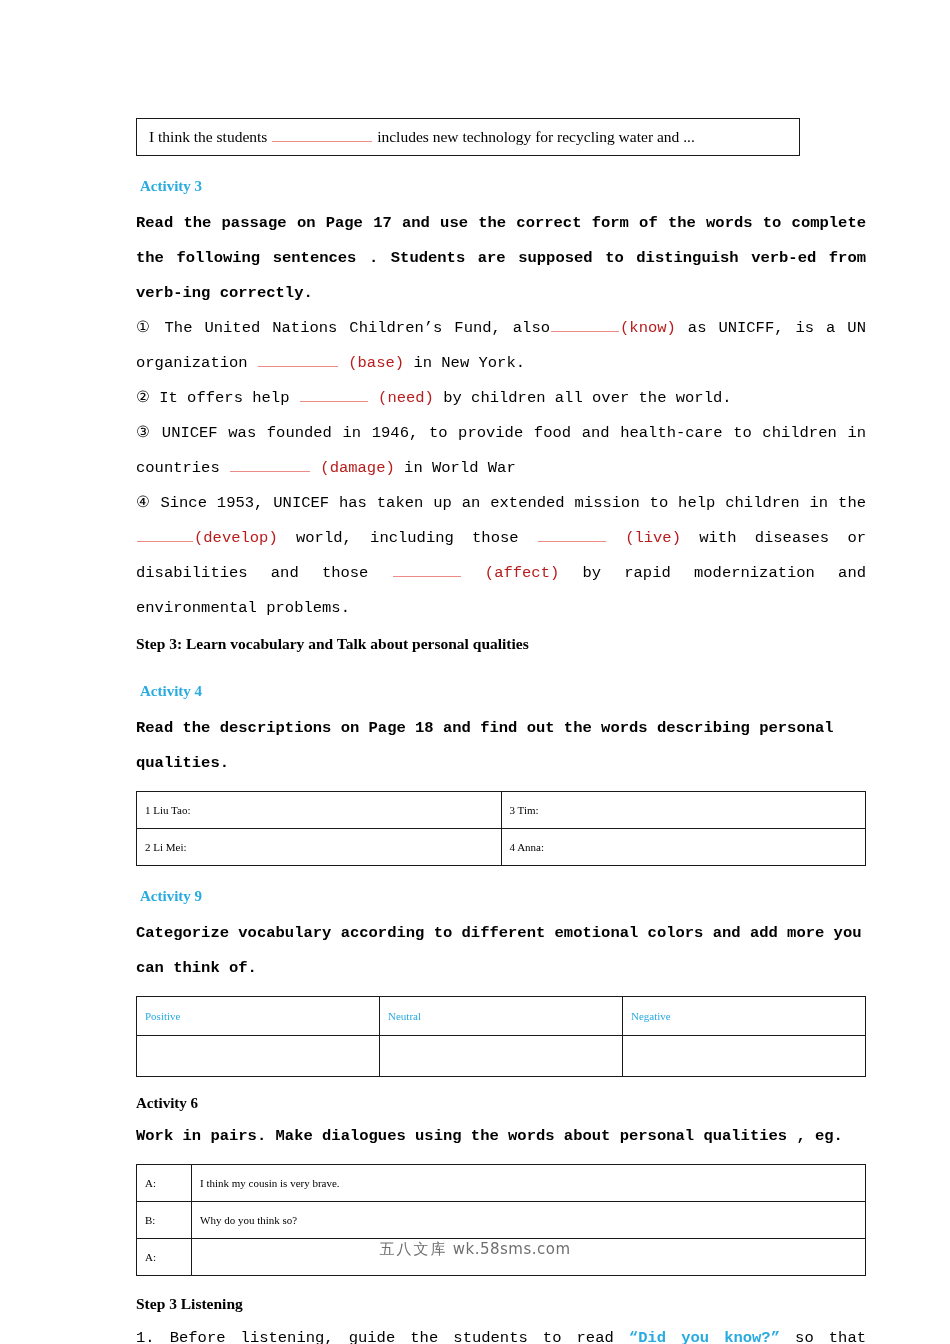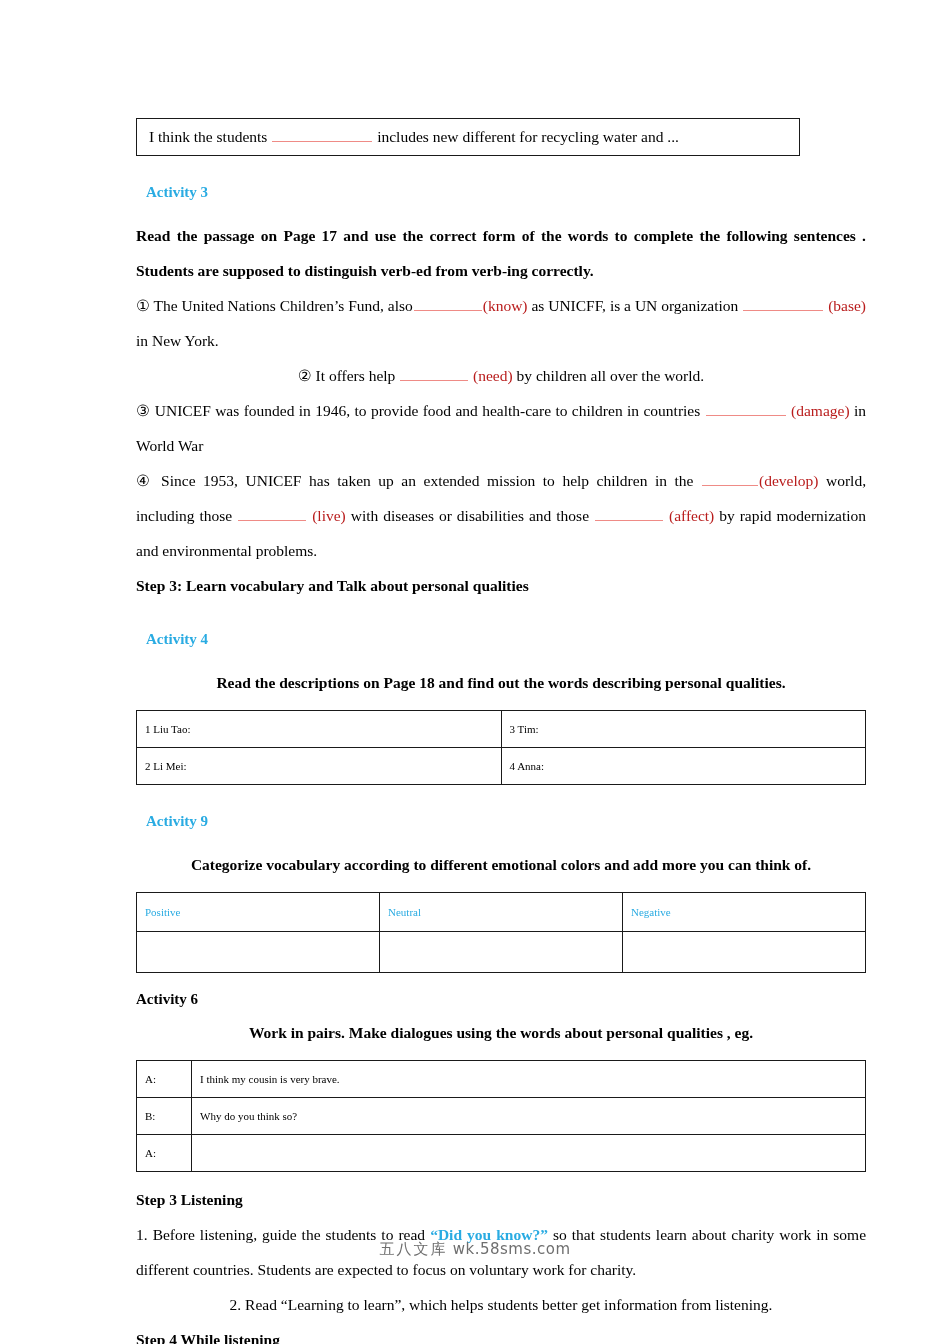--- a/index.html
+++ b/index.html
@@ -28,37 +28,38 @@
     width: 730px;
   }
 
   
   .para {
     font-size: 15.5px;
     line-height: 35px;
     text-align: justify;
     text-justify: inter-word;
     margin: 0;
-  }
-  .para.nojustify { text-align: center; }
+    font-family: Liberation Mono, monospace;
+  }
+  .para.nojustify { text-align: left; }
   .bold {
     font-weight: bold;
   }
   .heading-bold {
     font-size: 15.5px;
     font-weight: bold;
     line-height: 35px;
     margin: 0;
   }
   .activity-head {
     font-size: 15px;
     font-weight: bold;
     color: #29abe2;
     line-height: 32px;
-    margin: 10px;
+    margin: 4px;
   }
   .activity-head-black {
     font-size: 15px;
     font-weight: bold;
     color: #000000;
     line-height: 32px;
     margin: 0;
   }
   .red { color: #b91c1c; }
   .cyan { color: #29abe2; }
@@ -129,21 +130,21 @@
 </style>
 </head>
 <body>
 
 <div class="page">
   <div class="content">
 
     <div class="textbox" style="width:664px;">
       <span>I think the students</span>
       <span class="blank w-xl"></span>
-      <span>includes new different for recycling water and ...</span>
+      <span>includes new technology for recycling water and ...</span>
     </div>
 
     <div class="spacer-sm"></div>
 
     <p class="activity-head">Activity 3</p>
 
     <p class="para bold">Read the passage on Page 17 and use the correct form of the words to complete the following sentences . Students are supposed to distinguish verb-ed from verb-ing correctly.</p>
 
     <p class="para">
       <span>①</span>

